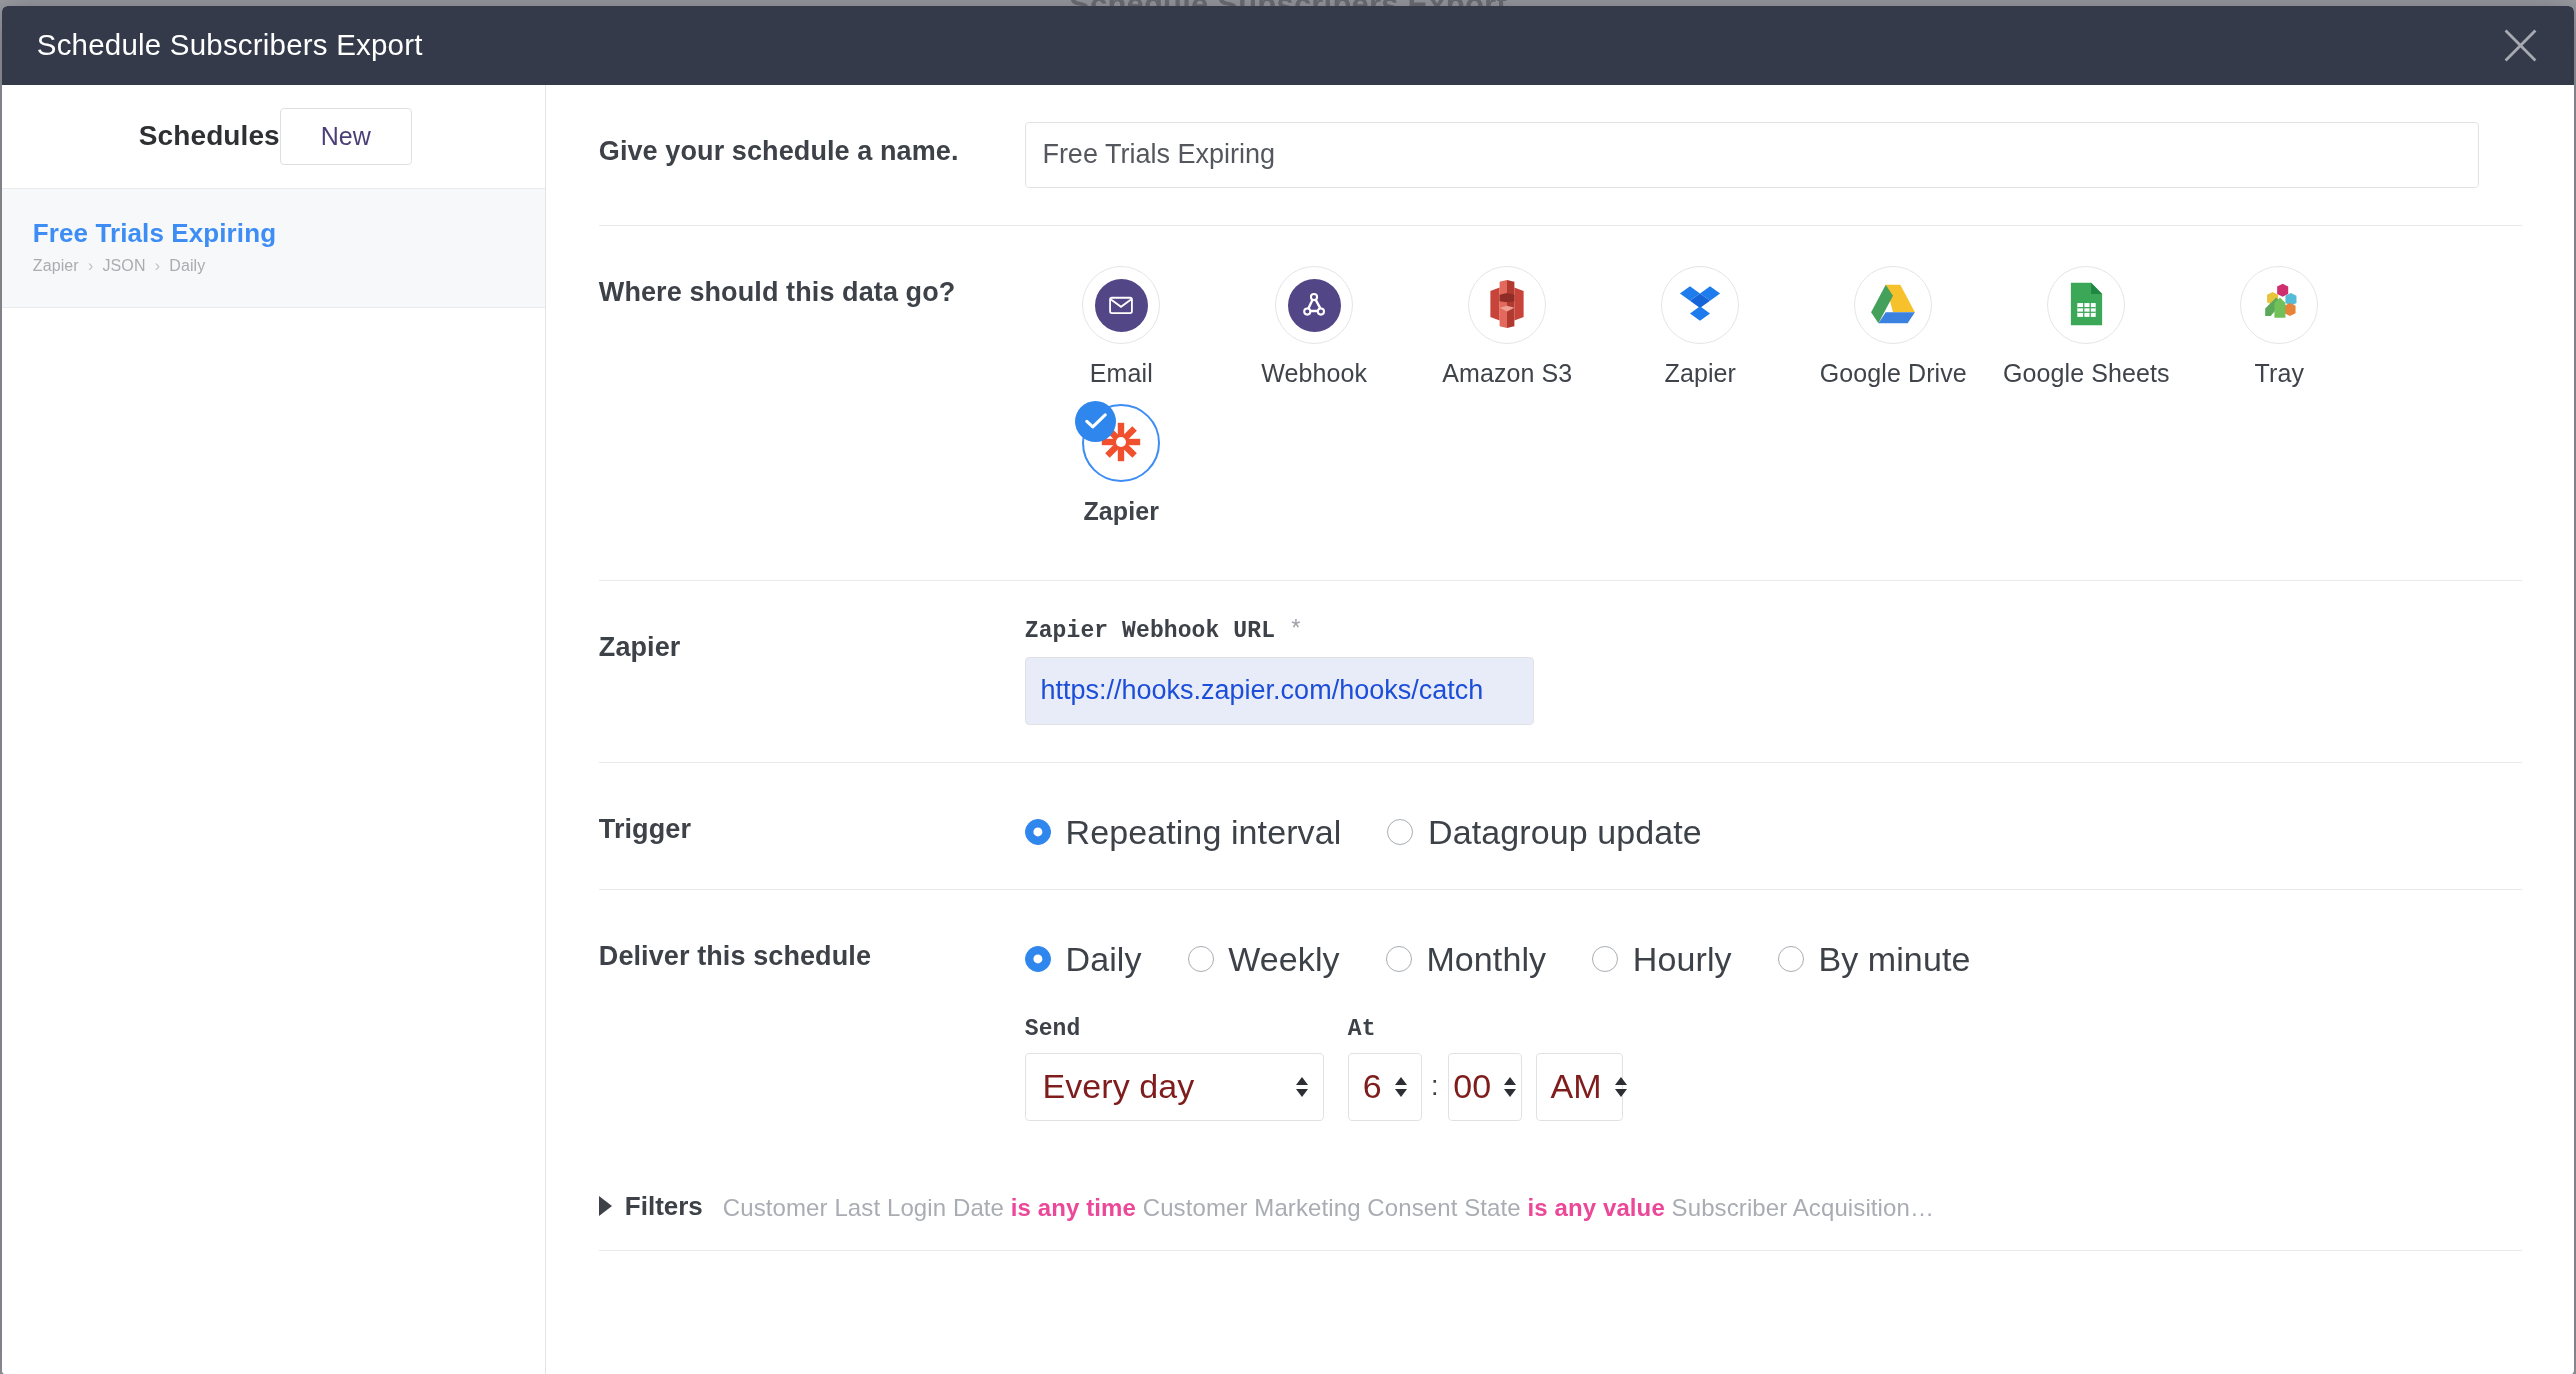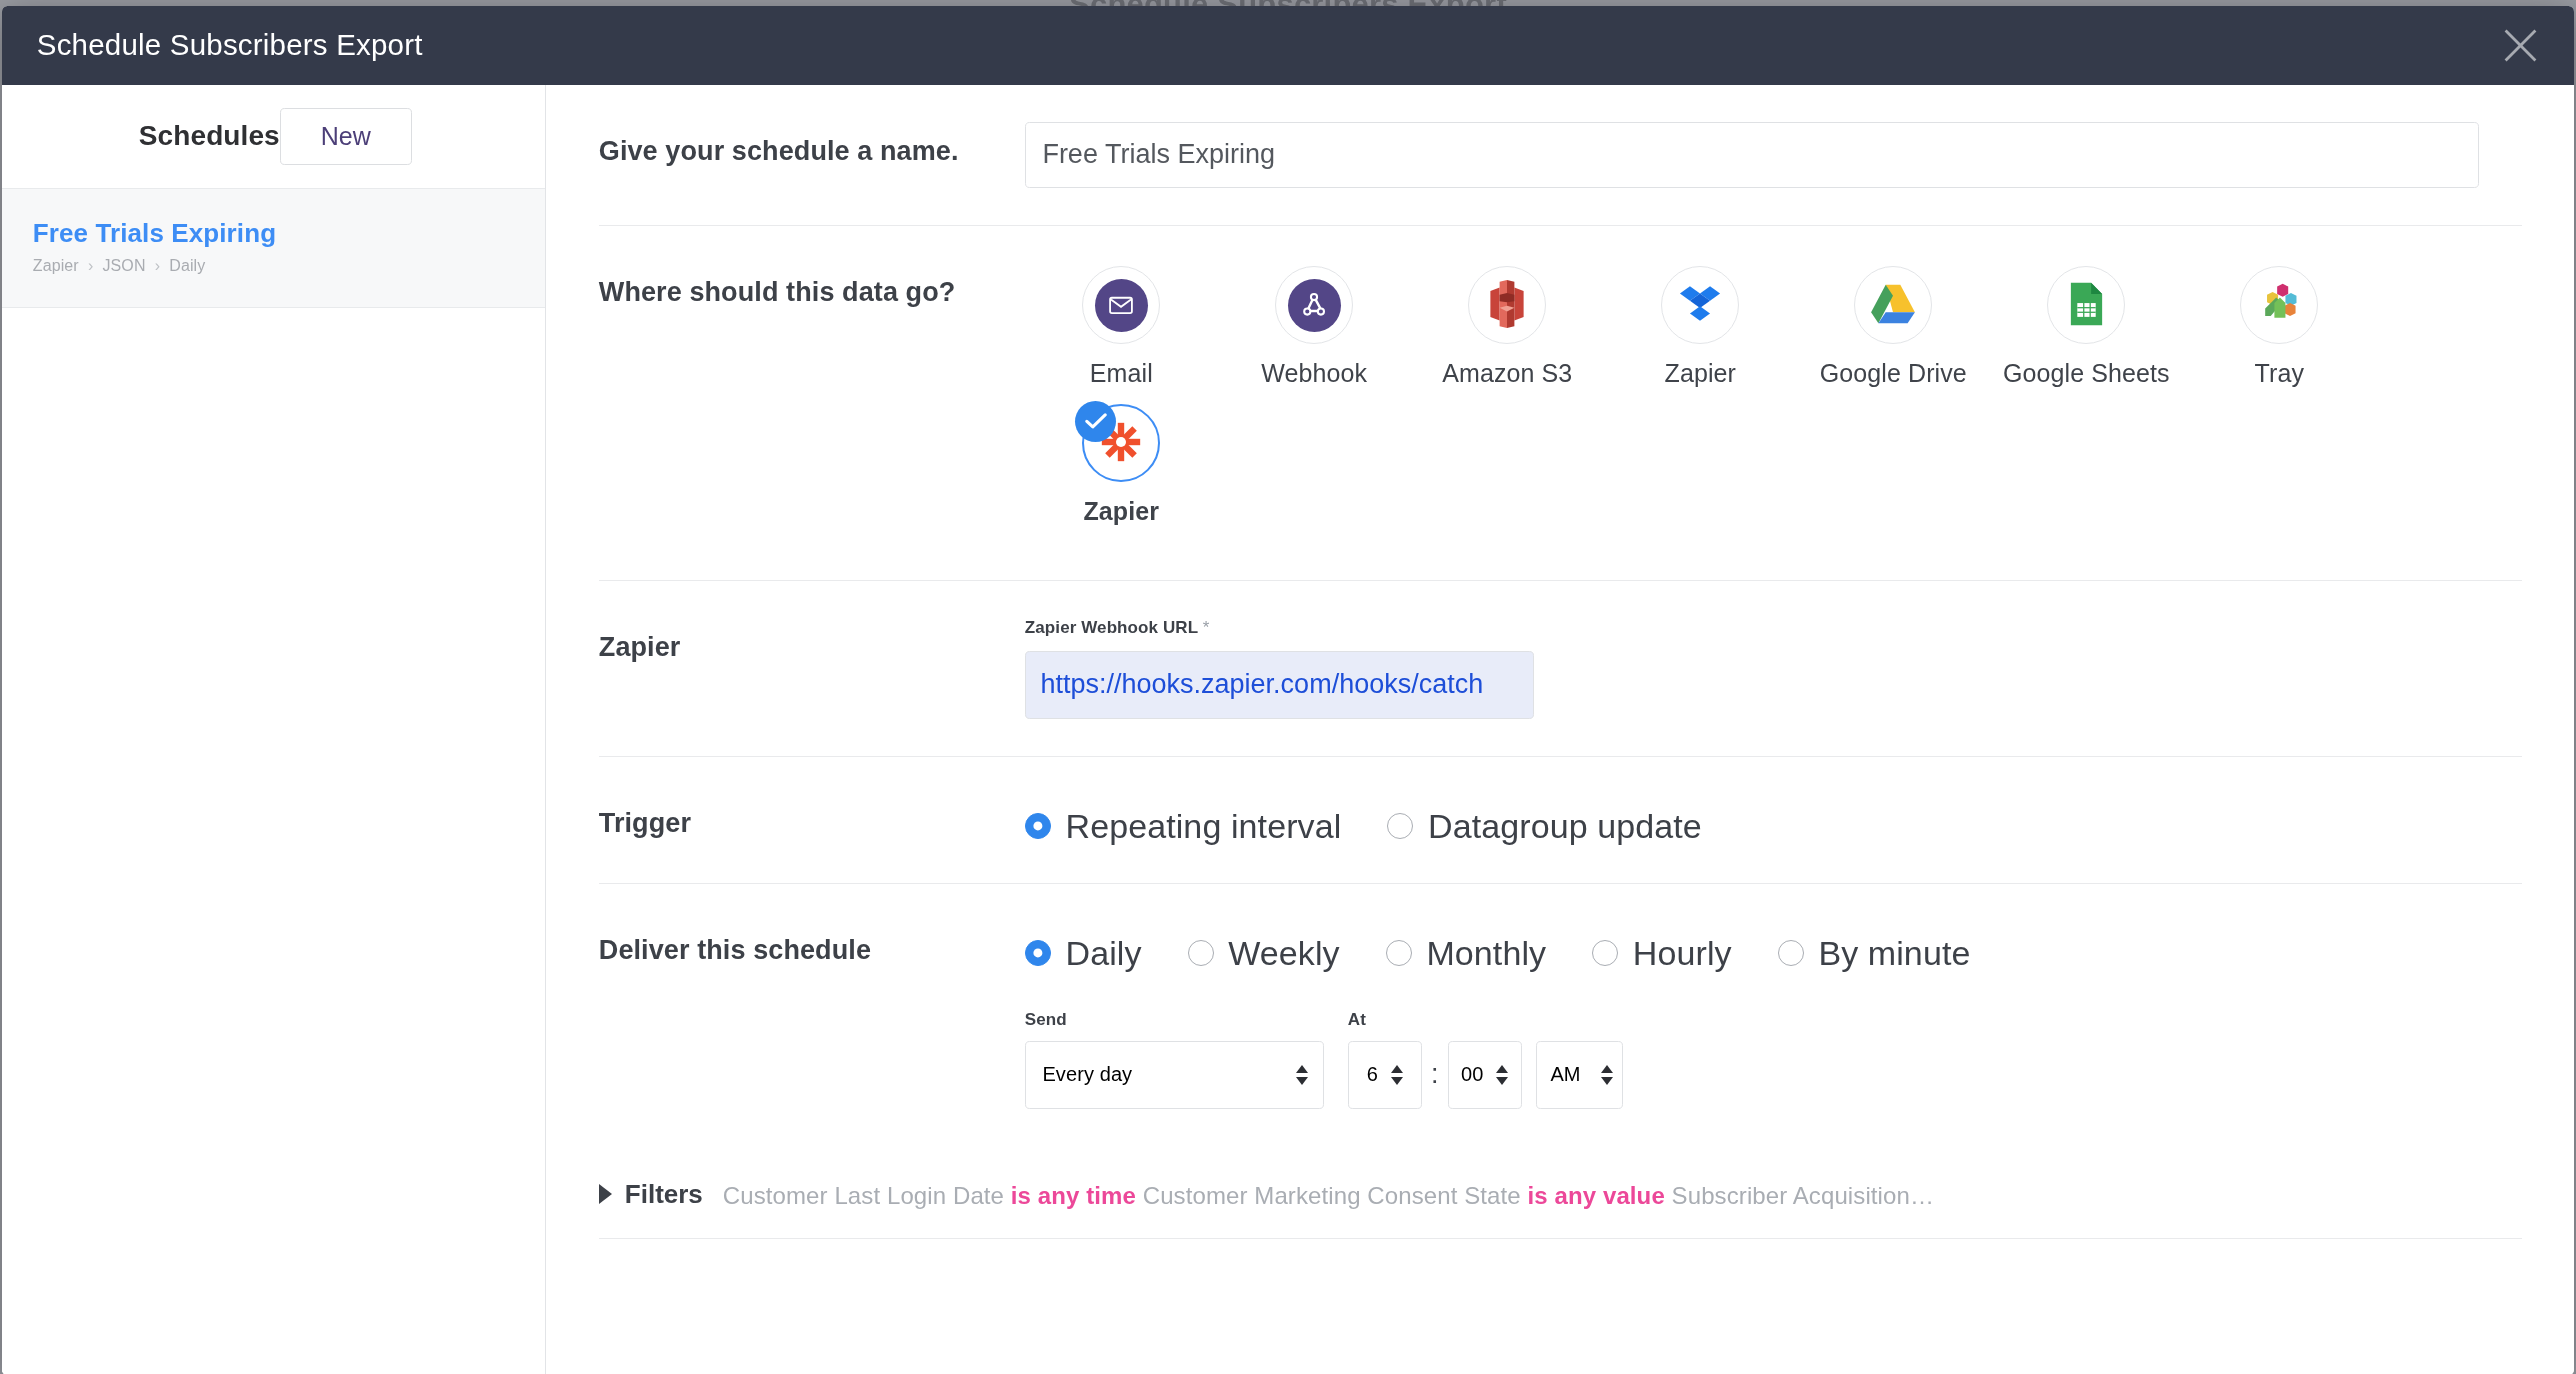--- a/index.html
+++ b/index.html
@@ -219,25 +219,26 @@
 
   .badge-circle {
     width: 53px; height: 53px;
     border-radius: 50%;
     background: #534687;
     display: flex; align-items: center; justify-content: center;
   }
 
   
   .sub-label {
-    font-size: 17px;
+    font-size: 23px;
     font-weight: 700;
     color: #3d4148;
     margin-bottom: 13px;
     letter-spacing: 0.1px;
+    font-family: Liberation Mono, monospace;
   }
   .sub-label .req { color: #9aa0a8; font-weight: 400; }
   .url-input {
     display: block;
     width: 509px;
     height: 68px;
     border: 1.8px solid #dfe1e4;
     border-radius: 4.6px;
     background: #e8ecf9;
     font-size: 27px;
@@ -297,22 +298,22 @@
     height: 68px;
     border: 1.8px solid #dfe1e4;
     border-radius: 4.6px;
     background: #fff;
     display: flex; align-items: center;
     padding: 0 14.7px 0 16.6px;
     cursor: pointer;
     position: relative;
   }
   .sel .sel-val {
-    font-size: 20px;
-    color: #000000;
+    font-size: 34px;
+    color: #7f1d1d;
     flex: 1 1 auto;
     letter-spacing: 0.1px;
   }
   .sel-arrows {
     margin-left: 13px;
     display: flex;
     flex-direction: column;
     align-items: center;
     line-height: 0;
   }

